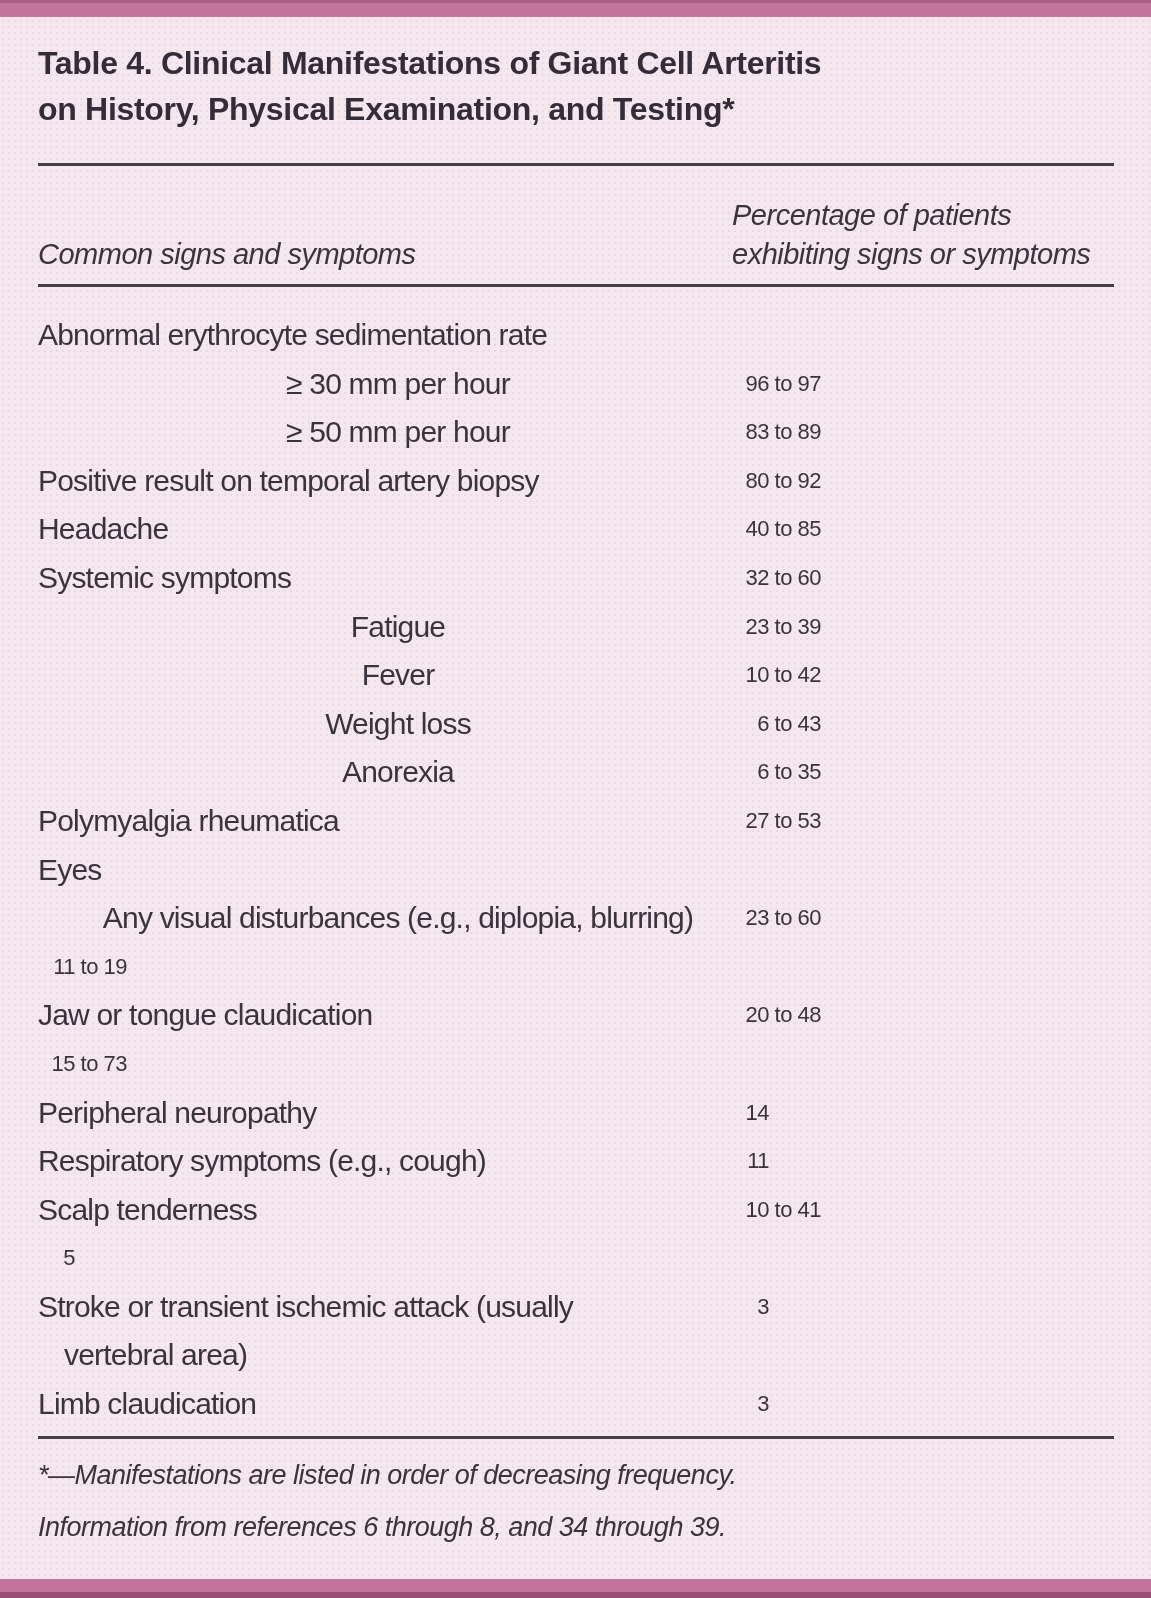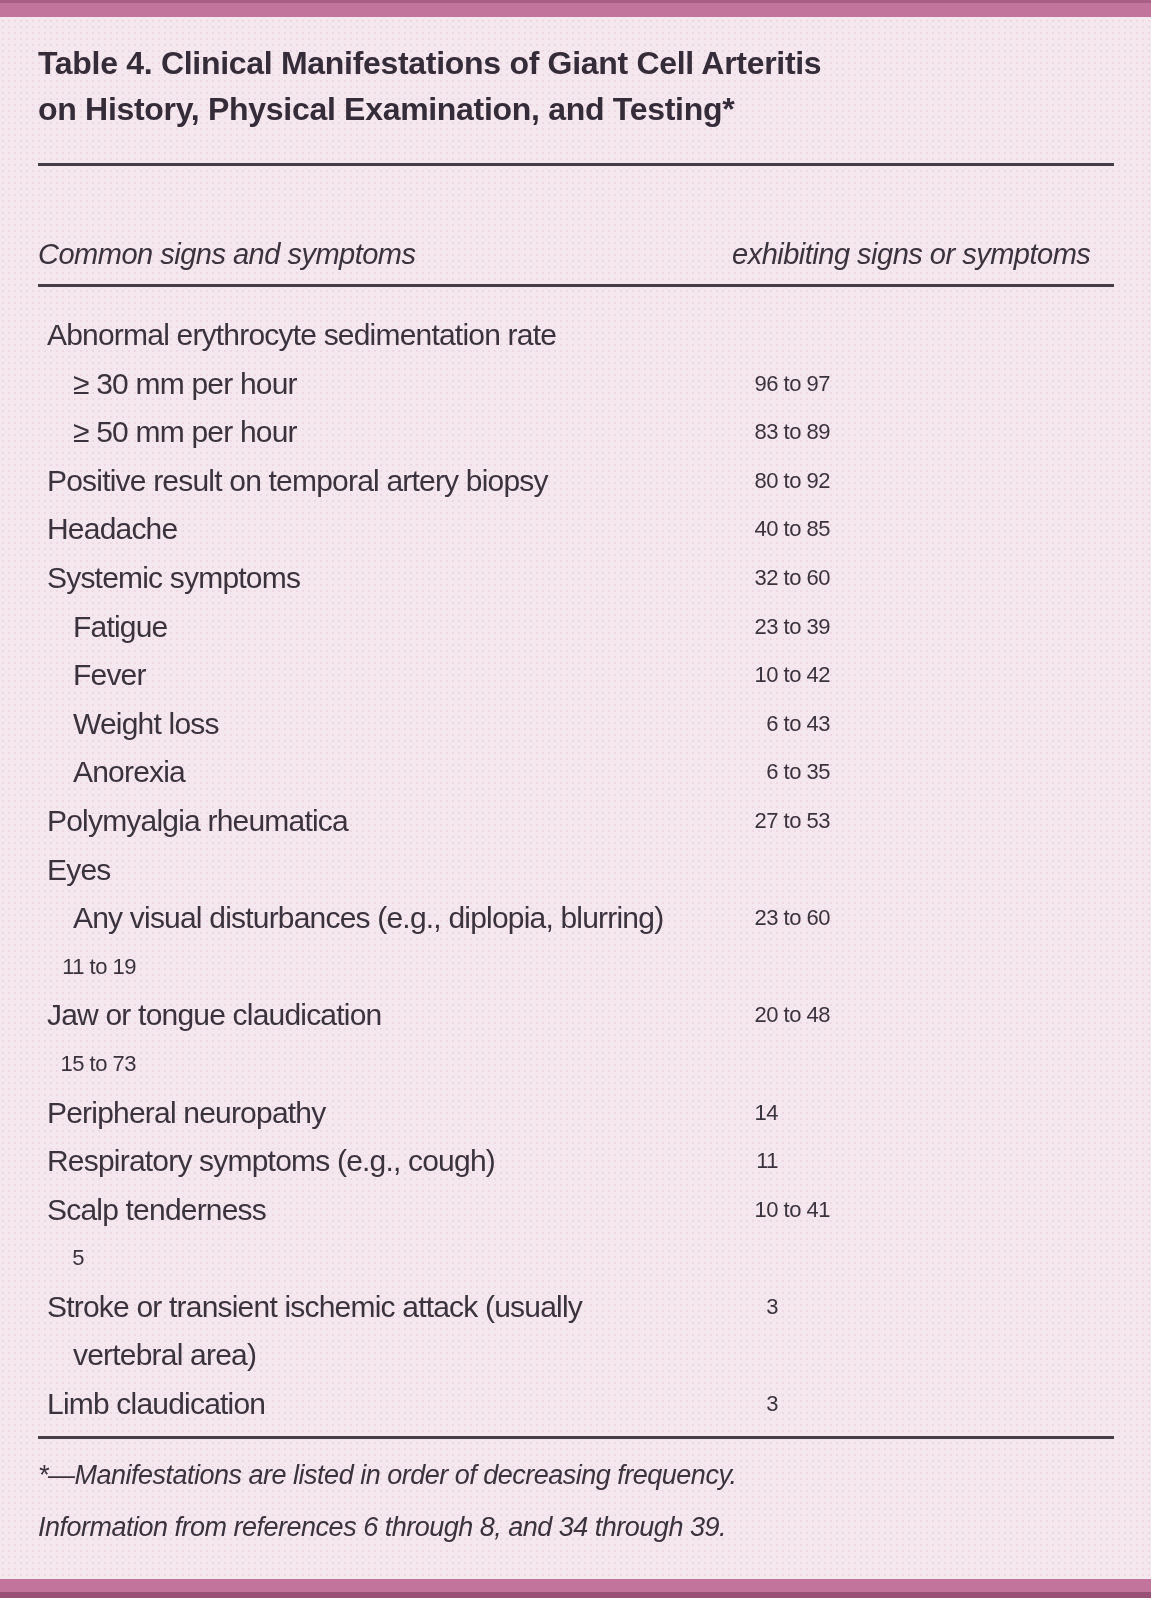--- a/index.html
+++ b/index.html
@@ -30,25 +30,25 @@
   .rule { position:absolute; left:38px; width:1076px; height:3px; background:#453e47; }
   .rule-1 { top:163px; }
   .rule-2 { top:284px; }
   .rule-3 { top:1436px; }
   .hdr {
     position:absolute; top:196px; left:38px; width:1076px;
     display:flex; font-style:italic; font-size:29px; letter-spacing:-0.5px;
   }
   .hdr-c1 { flex:1; align-self:flex-end; line-height:39px;margin-top:21px; }
   .hdr-c2 { width:382px; line-height:39px; white-space:nowrap; }
-  .rows { position:absolute; top:311px; left:47px; width:1076px; }
+  .rows { position:absolute; top:311px; left:38px; width:1076px; }
   .t-row { display:flex; }
   .lbl { flex:1; font-size:30px; line-height:48.6px; letter-spacing:-0.8px; }
   .lbl-line1, .lbl-line2 { display:block; white-space:nowrap; }
-  .lbl.indent .lbl-line1 { padding-left:26px; }
+  .lbl.indent .lbl-line1 { padding-left:26px;text-align:center; }
   .lbl-line2 { padding-left:26px; }
   .val { width:382px; font-size:22px; line-height:48.6px; letter-spacing:-0.5px; white-space:nowrap; }
   .n1 { display:inline-block; width:37px; text-align:right; }
   .footnotes {
     position:absolute; top:1449px; left:38px; width:1076px;
     font-style:italic; font-size:27px; line-height:52px; letter-spacing:-0.5px;
   }
   .footnote { display:block; white-space:nowrap; }
 </style>
 </head>
@@ -60,21 +60,21 @@
   <div class="title">
     <span class="title-l1">Table 4. Clinical Manifestations of Giant Cell Arteritis</span><br>
     <span class="title-l2">on History, Physical Examination, and Testing*</span>
   </div>
 
   <div class="rule rule-1"></div>
 
   <div class="hdr">
     <div class="hdr-c1">Common signs and symptoms</div>
     <div class="hdr-c2">
-      <br>
+      <span>Percentage of patients</span><br>
       <span>exhibiting signs or symptoms</span>
     </div>
   </div>
 
   <div class="rule rule-2"></div>
 
   <div class="rows">
   <div class="t-row">
     <div class="lbl">
       <span class="lbl-line1">Abnormal erythrocyte sedimentation rate</span>

